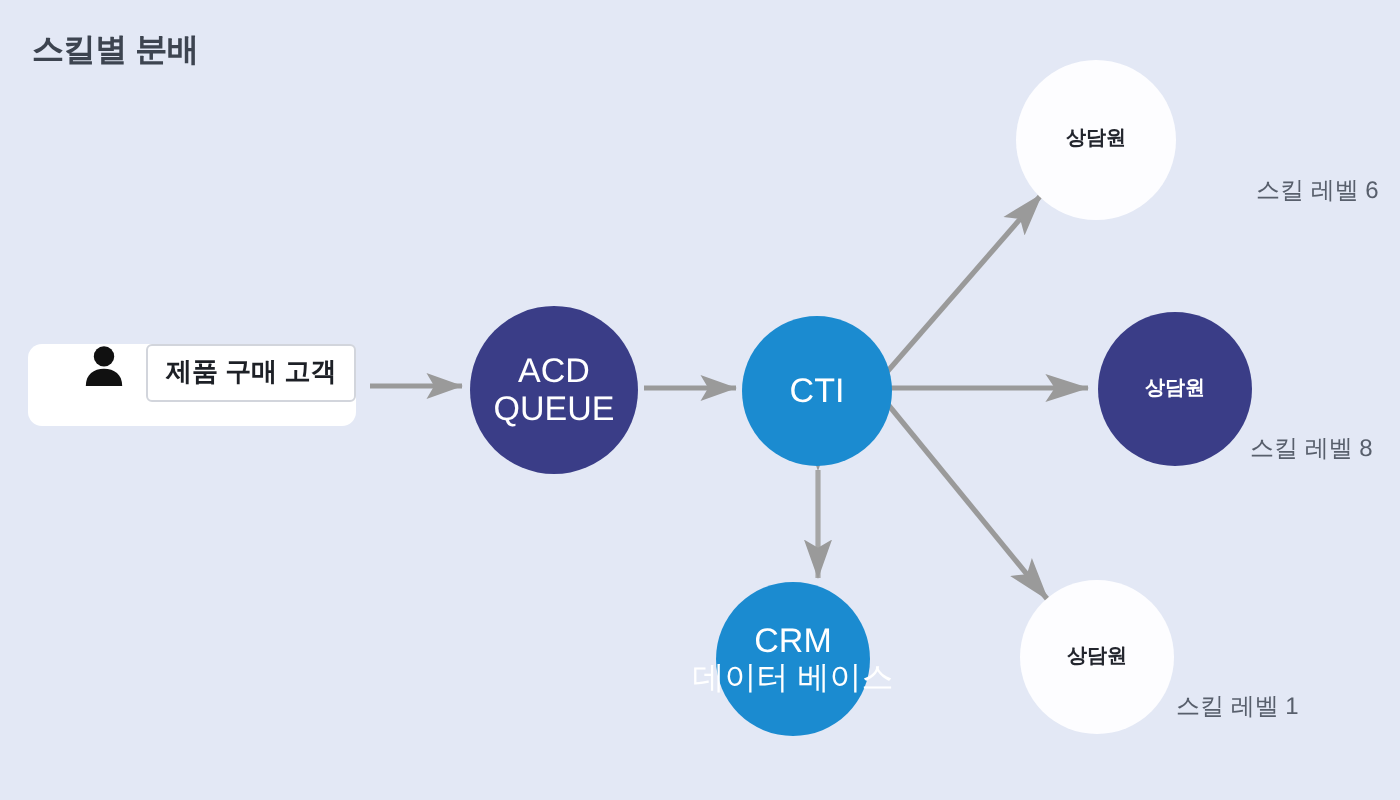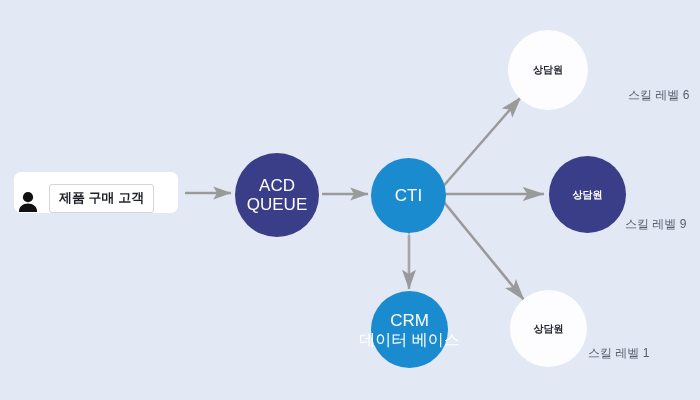--- a/index.html
+++ b/index.html
@@ -80,23 +80,23 @@
   }
   .customer-box {
     position: absolute;
     left: 14px;
     top: 172px;
     width: 164px;
     height: 41px;
     background: #ffffff;
     border-radius: 7px;
     display: flex;
-    align-items: flex-end;
+    align-items: flex-start;
     box-sizing: border-box;
-    padding-left: 4px;
+    padding-left: 28px;
   }
   .person-icon {
     width: 20px;
     height: 22px;
     flex: 0 0 auto;
     display: block;
   }
   .customer-inner {
     margin-left: 11px;
     border: 1px solid #d2d5dc;
@@ -107,20 +107,21 @@
     background: #fff;
     white-space: nowrap;
     font-weight: bold;
   }
 </style>
 </head>
 <body>
 
 <div id="canvas">
 
+  <div class="page-title">스킬별 분배</div>
 
   <svg class="edges" viewBox="0 0 700 400">
     <defs>
       <marker id="arrowhead" markerWidth="9" markerHeight="9" refX="7.4" refY="3.1" orient="auto" markerUnits="strokeWidth">
         <path d="M0,0.4 L7.6,3.1 L0,5.8 L1.6,3.1 Z" fill="#9a9a9a"></path>
       </marker>
       <marker id="arrowheadsm" markerWidth="10" markerHeight="10" refX="8.2" refY="3.2" orient="auto" markerUnits="strokeWidth">
         <path d="M0,0.5 L8.4,3.2 L0,5.9 L1.8,3.2 Z" fill="#9a9a9a"></path>
       </marker>
     </defs>
@@ -148,33 +149,33 @@
 
   <div class="node node-blue" style="left:371px; top:158px; width:75px; height:75px;">
     <div class="node-label-main">CTI</div>
   </div>
 
   <div class="node node-navy" style="left:235px; top:153px; width:84px; height:84px;">
     <div class="node-label-main">ACD</div>
     <div class="node-label-main">QUEUE</div>
   </div>
 
-  <div class="node node-blue" style="left:371px; top:291px; width:77px; height:77px;">
+  <div class="node node-blue" style="left:358px; top:291px; width:77px; height:77px;">
     <div class="node-label-main">CRM</div>
     <div class="node-label-sub">데이터 베이스</div>
   </div>
 
   <div class="node node-white" style="left:508px; top:30px; width:80px; height:80px;">
     <div class="node-label-main ko">상담원</div>
   </div>
   <div class="skill-label" style="left:588px; top:87px;margin-left:40px;">스킬 레벨 6</div>
 
   <div class="node node-navy" style="left:549px; top:156px; width:77px; height:77px;">
     <div class="node-label-main ko">상담원</div>
   </div>
-  <div class="skill-label" style="left:625px; top:216px;">스킬 레벨 9</div>
+  <div class="skill-label" style="left:625px; top:216px;">스킬 레벨 8</div>
 
   <div class="node node-white" style="left:510px; top:290px; width:77px; height:77px;">
     <div class="node-label-main ko">상담원</div>
   </div>
   <div class="skill-label" style="left:588px; top:345px;">스킬 레벨 1</div>
 
 </div>
 
 </body></html>

